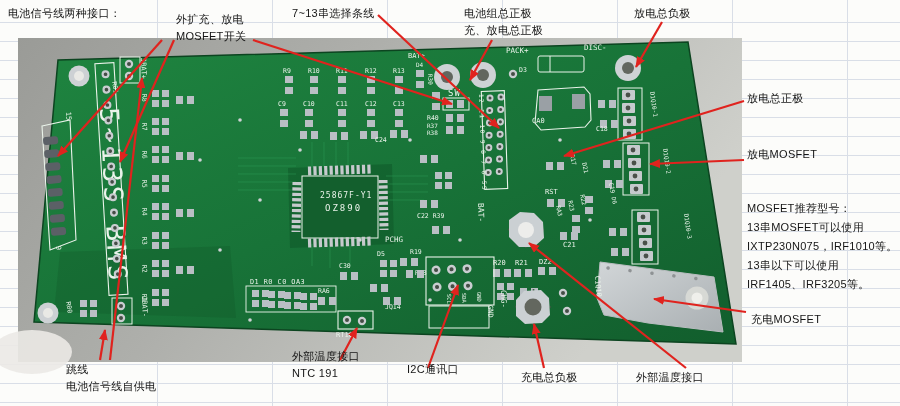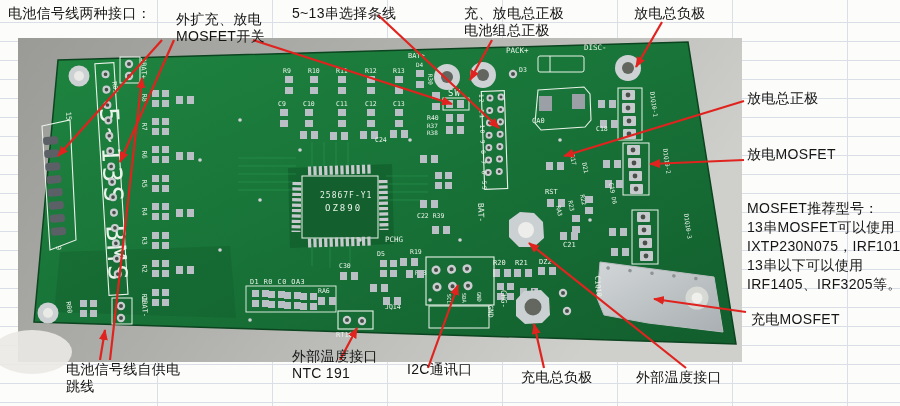--- a/index.html
+++ b/index.html
@@ -6,21 +6,21 @@
   body{
     width:900px;height:406px;position:relative;overflow:hidden;
     font-family:"Liberation Sans",sans-serif;
     background-color:#fcfcfa;
     background-image:
       repeating-linear-gradient(to right, transparent 0 114px, #d9dee7 114px 115px),
       repeating-linear-gradient(to bottom, transparent 0 18px, #d9dee7 18px 19px);
     background-position:43px 4px;
   }
   svg{position:absolute;left:0;top:0;}
-  .ann{position:absolute;font-size:14px;line-height:17px;color:#151515;white-space:nowrap;letter-spacing:0.3px;}
+  .ann{position:absolute;font-size:11px;line-height:17px;color:#151515;white-space:nowrap;letter-spacing:0.3px;}
   .ann.wide{line-height:19px;}
   .silk{fill:#eaf3ea;font-family:"DejaVu Sans Mono",monospace;}
 </style>
 </head>
 <body>
 
 <svg width="900" height="406" viewBox="0 0 900 406">
   <defs>
     <linearGradient id="desk" x1="0" y1="0" x2="1" y2="0.35">
       <stop offset="0" stop-color="#9a9b97"></stop>
@@ -414,25 +414,25 @@
 </svg>
 
 <div class="ann" style="left:8px;top:5px">
   <div>电池信号线两种接口：</div>
 </div>
 <div class="ann" style="left:176px;top:11px">
   <div>外扩充、放电</div>
   <div>MOSFET开关</div>
 </div>
 <div class="ann" style="left:292px;top:5px">
-  <div>5~13串选择条线</div>
+  <div>7~13串选择条线</div>
 </div>
 <div class="ann" style="left:464px;top:5px">
+  <div>电池组总正极</div>
   <div>充、放电总正极</div>
-  <div>电池组总正极</div>
 </div>
 <div class="ann" style="left:634px;top:5px">
   <div>放电总负极</div>
 </div>
 <div class="ann" style="left:747px;top:90px">
   <div>放电总正极</div>
 </div>
 <div class="ann" style="left:747px;top:146px">
   <div>放电MOSFET</div>
 </div>
@@ -440,22 +440,22 @@
   <div>MOSFET推荐型号：</div>
   <div>13串MOSFET可以使用</div>
   <div>IXTP230N075，IRF1010等。</div>
   <div>13串以下可以使用</div>
   <div>IRF1405、IRF3205等。</div>
 </div>
 <div class="ann" style="left:751px;top:311px">
   <div>充电MOSFET</div>
 </div>
 <div class="ann" style="left:66px;top:361px">
+  <div>跳线</div>
   <div>电池信号线自供电</div>
-  <div>跳线</div>
 </div>
 <div class="ann" style="left:292px;top:348px">
   <div>外部温度接口</div>
   <div>NTC 191</div>
 </div>
 <div class="ann" style="left:407px;top:361px">
   <div>I2C通讯口</div>
 </div>
 <div class="ann" style="left:521px;top:369px">
   <div>充电总负极</div>

